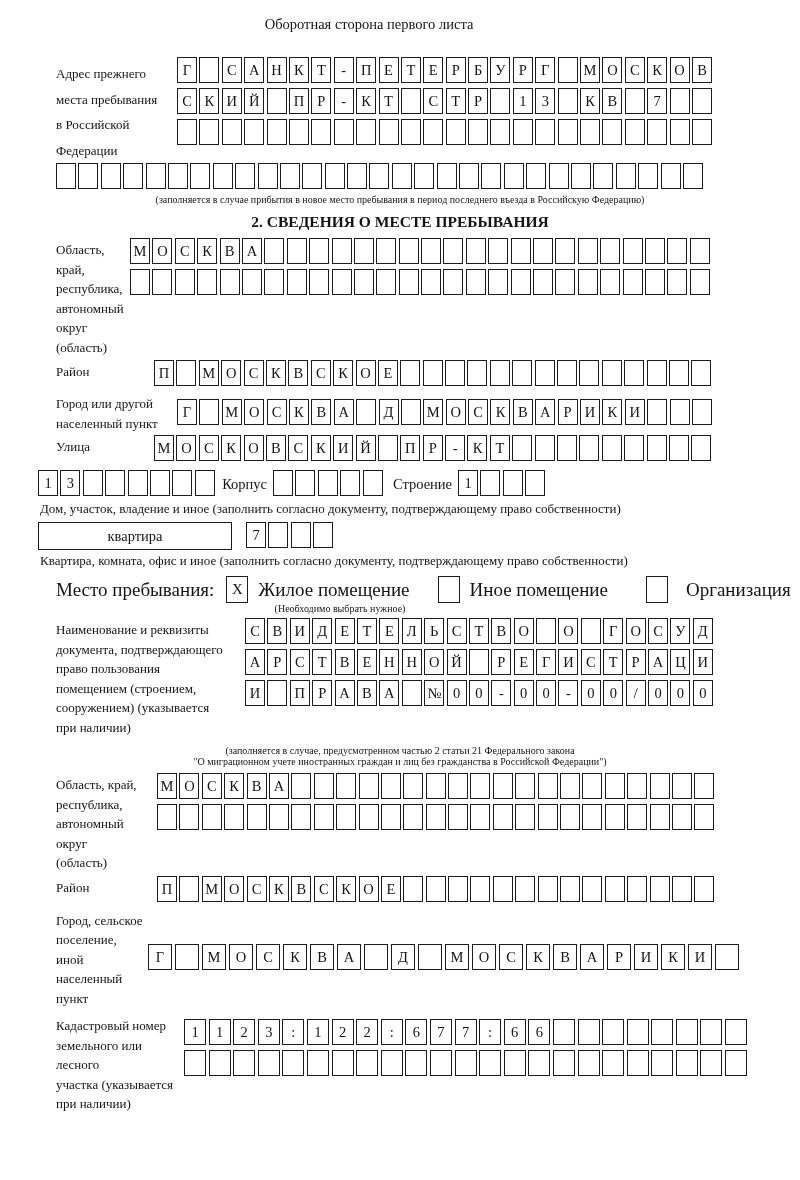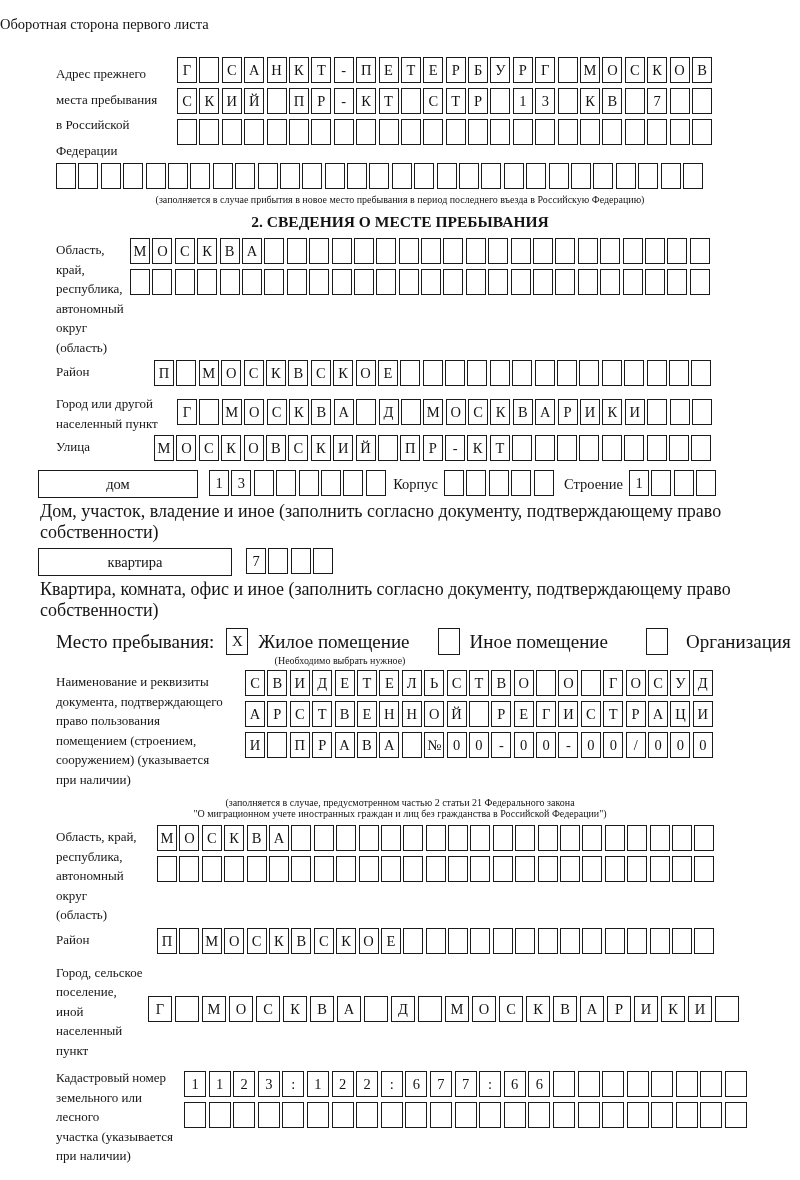--- a/index.html
+++ b/index.html
@@ -21,22 +21,22 @@
   .mid .cell{width:20px;margin-right:2.6px;}
   .row{display:flex;align-items:flex-start;}
   .row.center{align-items:center;}
   .lbl{
     white-space:pre-line;font-size:13px;line-height:19.5px;
     flex-shrink:0;padding-top:2px;
   }
   .prev-lbl{line-height:25.5px;width:121px;padding-top:4px;}
   .note{font-size:10px;text-align:center;white-space:pre-line;}
   .title{font-size:15.5px;font-weight:bold;text-align:center;}
-  .header-note{font-size:14.5px;text-align:left;padding:16px 62px 0 0;}
-  .smallnote{font-size:18px;font-family:Liberation Serif, serif;}
+  .header-note{font-size:14.5px;text-align:center;padding:16px 62px 0 0;}
+  .smallnote{font-size:13px;font-family:Liberation Serif, serif;}
   .typebox{
     border:1.6px solid #1b1b1b;height:26px;text-align:center;
     font-size:14.5px;line-height:26px;flex-shrink:0;background:#fff;
   }
   .inline-lbl{font-size:14.5px;line-height:29px;flex-shrink:0;}
   .checkbox{
     display:inline-block;width:20px;height:25px;border:1.6px solid #1b1b1b;
     text-align:center;line-height:25px;font-size:15px;vertical-align:middle;
     background:#fff;flex-shrink:0;
   }
@@ -87,21 +87,20 @@
 населенный пункт</div>
     <div class="cells" style="margin-bottom:0;"><span class="cell">Г</span><span class="cell"></span><span class="cell">М</span><span class="cell">О</span><span class="cell">С</span><span class="cell">К</span><span class="cell">В</span><span class="cell">А</span><span class="cell"></span><span class="cell">Д</span><span class="cell"></span><span class="cell">М</span><span class="cell">О</span><span class="cell">С</span><span class="cell">К</span><span class="cell">В</span><span class="cell">А</span><span class="cell">Р</span><span class="cell">И</span><span class="cell">К</span><span class="cell">И</span><span class="cell"></span><span class="cell"></span><span class="cell"></span></div>
   </div>
 
   <div class="row" style="margin:2px 0 0 56px;">
     <div class="lbl" style="width:98px;">Улица</div>
     <div class="cells"><span class="cell">М</span><span class="cell">О</span><span class="cell">С</span><span class="cell">К</span><span class="cell">О</span><span class="cell">В</span><span class="cell">С</span><span class="cell">К</span><span class="cell">И</span><span class="cell">Й</span><span class="cell"></span><span class="cell">П</span><span class="cell">Р</span><span class="cell">-</span><span class="cell">К</span><span class="cell">Т</span><span class="cell"></span><span class="cell"></span><span class="cell"></span><span class="cell"></span><span class="cell"></span><span class="cell"></span><span class="cell"></span><span class="cell"></span><span class="cell"></span></div>
   </div>
 
   <div class="row" style="margin:4px 0 0 38px;">
-    <div class="typebox" style="width:158px;margin-right:11px;">дом</div>
     <div class="cells"><span class="cell">1</span><span class="cell">3</span><span class="cell"></span><span class="cell"></span><span class="cell"></span><span class="cell"></span><span class="cell"></span><span class="cell"></span></div>
     <div class="inline-lbl" style="margin:0 6px 0 5px;">Корпус</div>
     <div class="cells"><span class="cell"></span><span class="cell"></span><span class="cell"></span><span class="cell"></span><span class="cell"></span></div>
     <div class="inline-lbl" style="margin:0 6px 0 8px;">Строение</div>
     <div class="cells"><span class="cell">1</span><span class="cell"></span><span class="cell"></span><span class="cell"></span></div>
   </div>
   <div class="smallnote" style="margin-left:40px;">Дом, участок, владение и иное (заполнить согласно документу, подтверждающему право собственности)</div>
 
   <div class="row" style="margin:5px 0 0 38px;">
     <div class="typebox" style="width:192px;margin-right:14px;">квартира</div>

